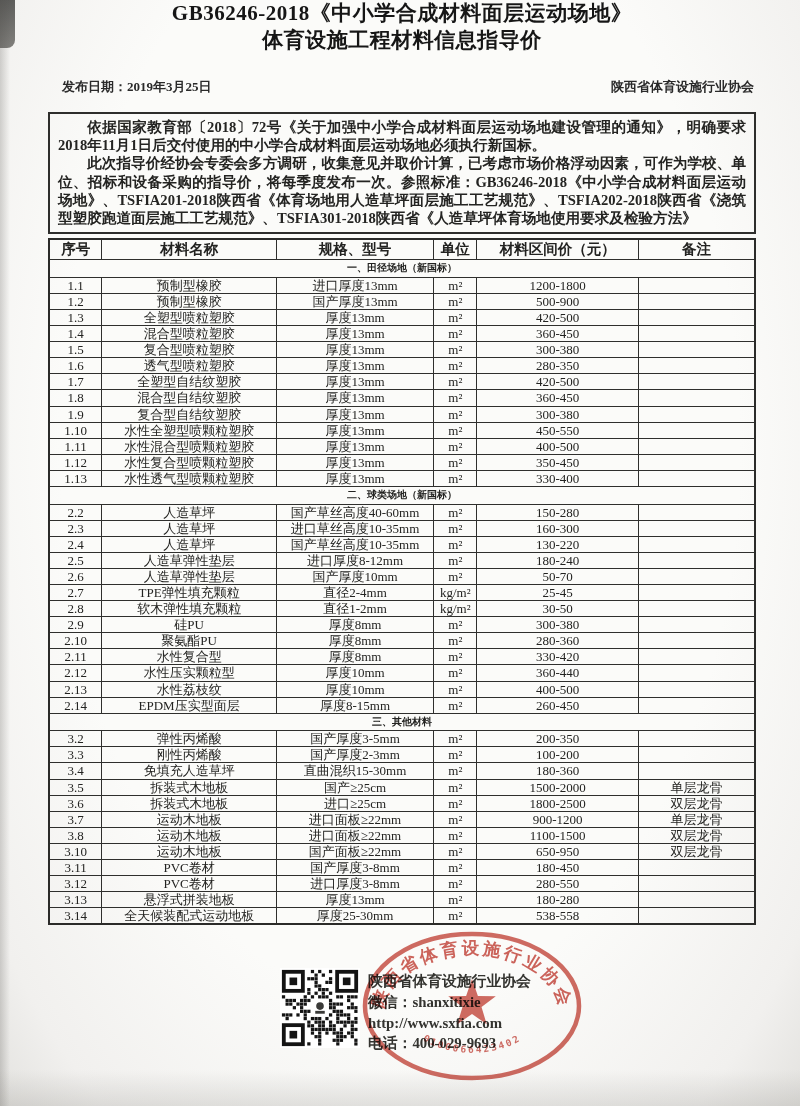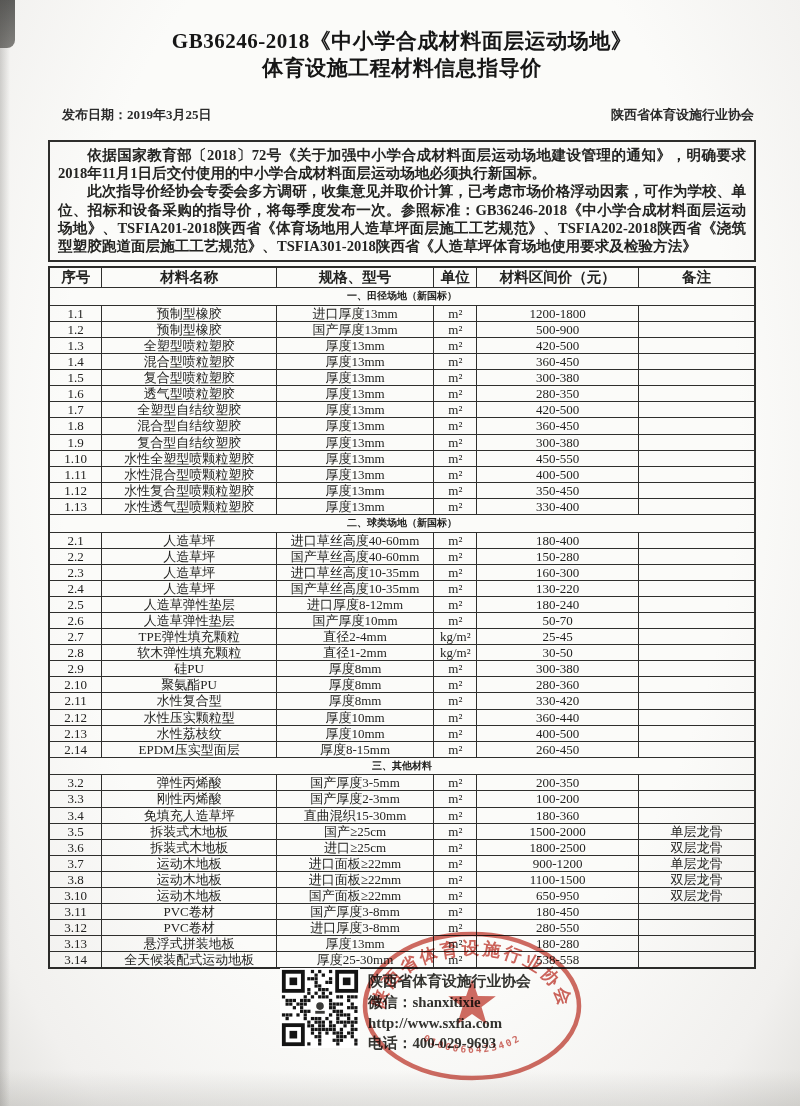--- a/index.html
+++ b/index.html
@@ -26,21 +26,21 @@
     position:absolute; left:0; top:0; width:10px; height:100%;
     background:linear-gradient(to right, rgba(90,88,84,.25), rgba(90,88,84,0));
   }
   .edge-shadow-bottom {
     position:absolute; left:0; bottom:0; width:100%; height:36px;
     background:linear-gradient(to top, rgba(120,118,112,.18), rgba(120,118,112,0));
   }
 
   .content { position:absolute; left:48px; top:0; width:708px; }
 
-  .title-block { text-align:center; margin-top:28px; }
+  .title-block { text-align:center; }
   .title-line {
     font-size:21px; font-weight:700; line-height:27px; color:#161616;
     letter-spacing:.5px;
   }
 
   .meta-row {
     display:flex; justify-content:space-between; align-items:flex-start;
     margin-top:24px; padding:0 2px 0 14px;
     font-size:13px; font-weight:700; color:#2a2a2a;
   }
@@ -230,28 +230,20 @@
           <tr>
             <td>1.13</td>
             <td>水性透气型喷颗粒塑胶</td>
             <td>厚度13mm</td>
             <td>m²</td>
             <td>330-400</td>
             <td></td>
           </tr>
           <tr class="section-row">
             <td colspan="6">二、球类场地（新国标）</td>
-          </tr>
-          <tr>
-            <td>2.1</td>
-            <td>人造草坪</td>
-            <td>进口草丝高度40-60mm</td>
-            <td>m²</td>
-            <td>180-400</td>
-            <td></td>
           </tr>
           <tr>
             <td>2.2</td>
             <td>人造草坪</td>
             <td>国产草丝高度40-60mm</td>
             <td>m²</td>
             <td>150-280</td>
             <td></td>
           </tr>
           <tr>

